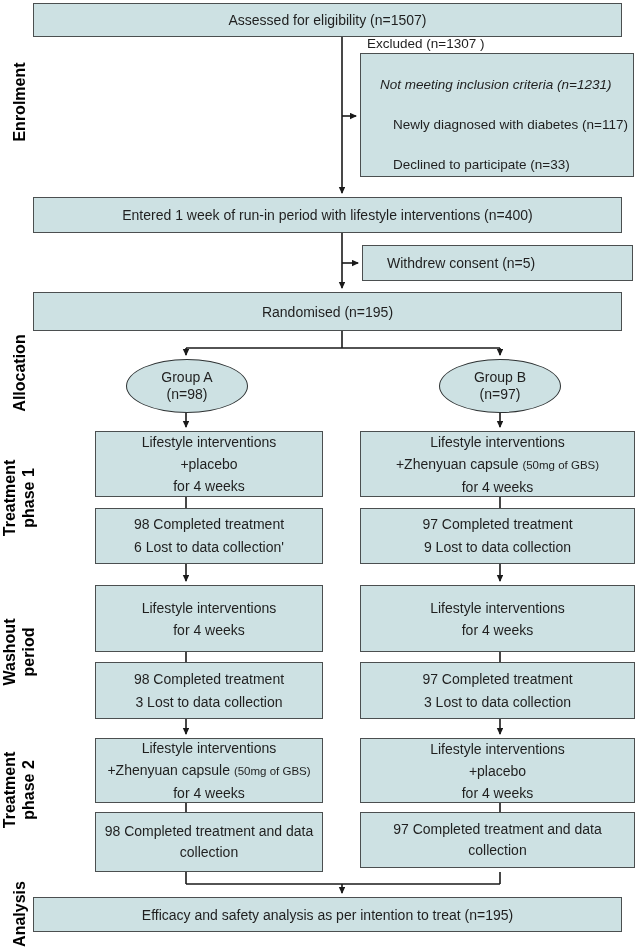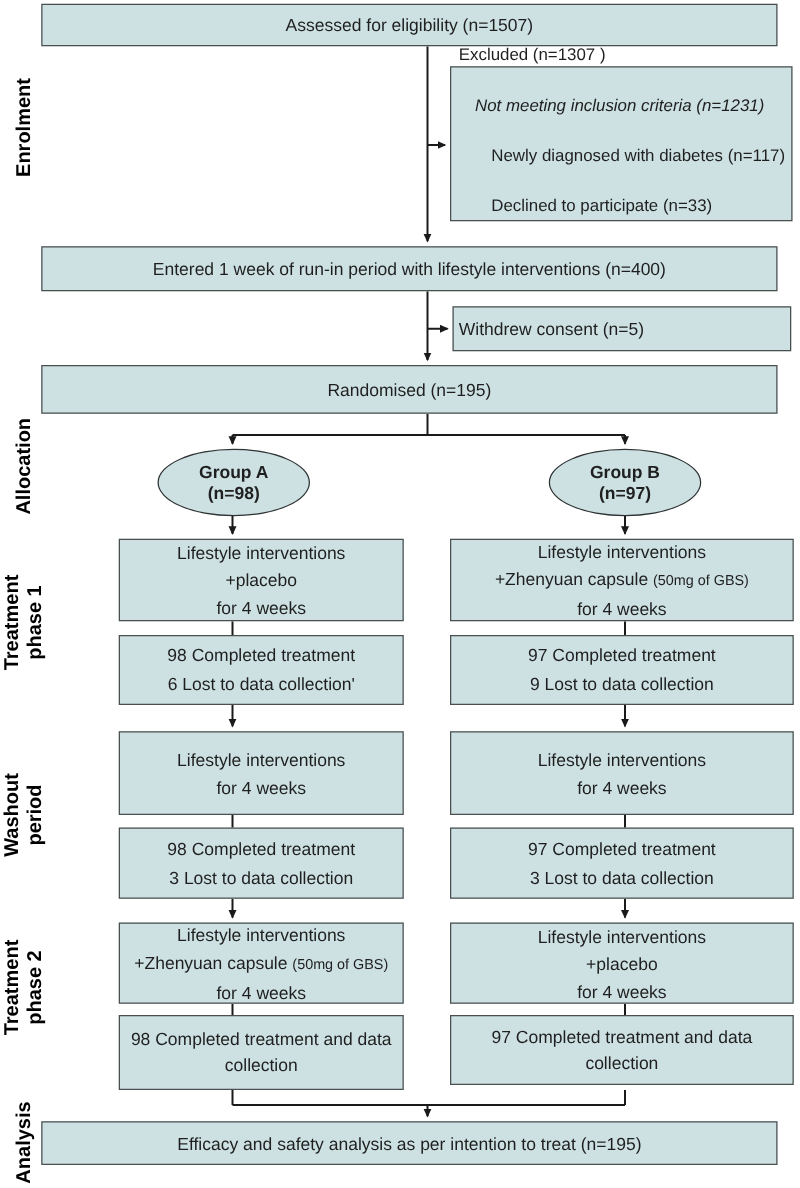--- a/index.html
+++ b/index.html
@@ -14,28 +14,28 @@
   .box{position:absolute;background:var(--box-fill);border:1.5px solid var(--box-border);
        box-sizing:border-box;display:flex;flex-direction:column;align-items:center;
        justify-content:center;font-size:14px;color:var(--text);text-align:center;}
   .wide{left:33px;width:589px;}
   .col-l{left:95px;width:228px;}
   .col-r{left:360px;width:275px;}
   .ln{line-height:22px;white-space:nowrap;}
   .ln2{line-height:23px;white-space:nowrap;}
   .lnw{line-height:21px;white-space:nowrap;}
   .small{font-size:11.5px;}
-  .leftalign{align-items:flex-start;text-align:left;padding-left:4px;}
+  .leftalign{align-items:flex-start;text-align:left;padding-left:24px;}
   .excluded{align-items:flex-start;text-align:left;padding:2px 6px;}
   .excluded .ln{line-height:20.3px;font-size:13.5px;margin-top:20px;}
   .ind1{padding-left:13px;font-style:italic;}
   .ind2{padding-left:26px;}
   .ellipse{position:absolute;width:120px;height:52px;border-radius:50%;background:var(--box-fill);
            border:1.5px solid #2e3233;display:flex;flex-direction:column;align-items:center;
-           justify-content:center;font-size:14px;line-height:17.5px;color:var(--text);font-weight:bold;}
+           justify-content:center;font-size:14px;line-height:17.5px;color:var(--text);}
   .side-label{position:absolute;left:-56px;width:150px;height:44px;display:flex;flex-direction:column;
               align-items:center;justify-content:center;transform:rotate(-90deg);
               font-weight:bold;font-size:16px;line-height:19px;color:#000;text-align:center;}
 </style>
 </head>
 <body>
 
 <div class="canvas">
 
   <svg class="connectors" width="640" height="950" viewBox="0 0 640 950">

